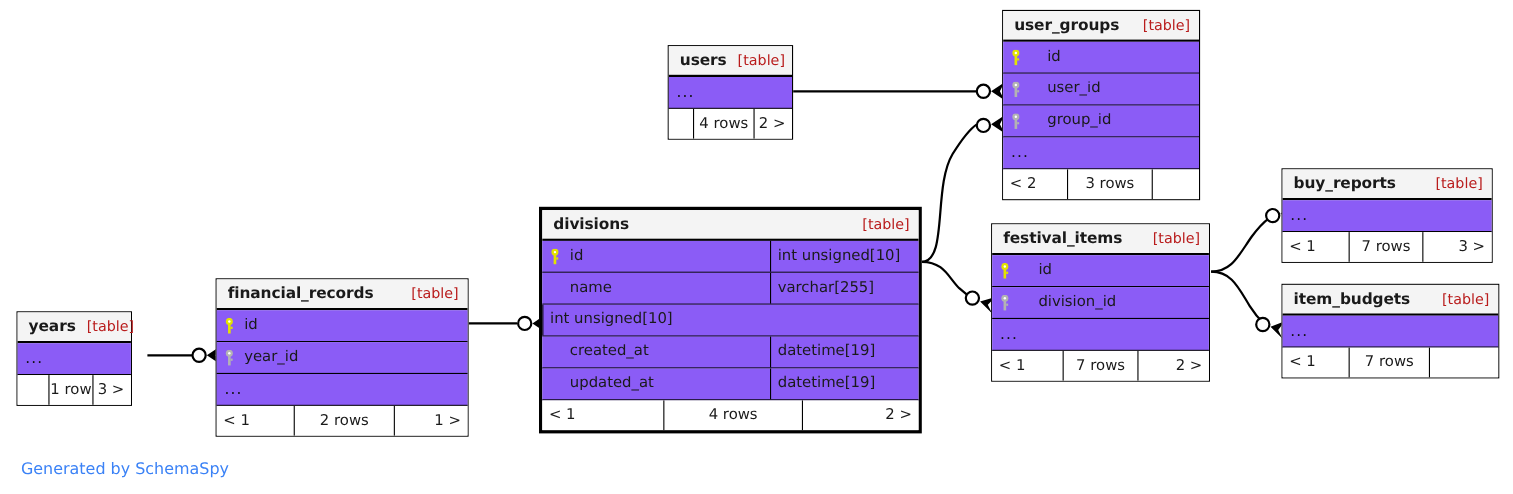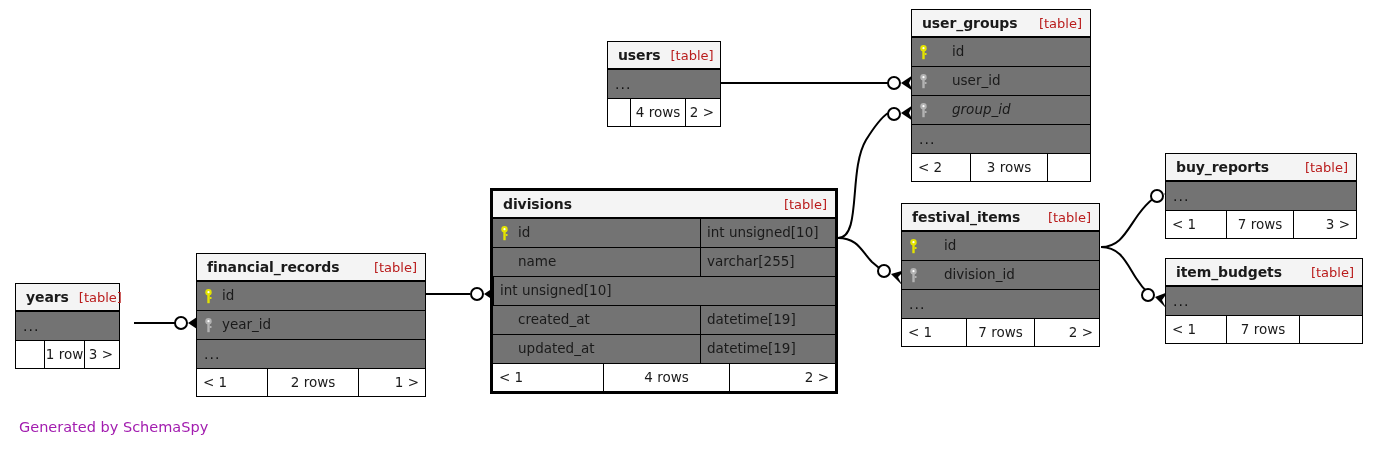--- a/index.html
+++ b/index.html
@@ -71,21 +71,21 @@
     padding-left: 10px;
   }
 
   .tbl-row {
     box-sizing: border-box;
     height: 29px;
     border-bottom: 1px solid #000000;
     display: flex;
     align-items: center;
     white-space: nowrap;
-    background: #737373;
+    background: #8b5cf6;
   }
   .tbl-row.ellipsis-row {
     padding-left: 7px;
     font-size: 14px;
     letter-spacing: 1px;
     color: #111;
   }
   .col-name {
     display: flex;
     align-items: center;
@@ -138,21 +138,21 @@
   .foot-prev { justify-content: flex-start; padding-left: 6px; }
   .foot-rows { justify-content: center; border-left: 1px solid #000; border-right: 1px solid #000; }
   .foot-next { justify-content: flex-end; padding-right: 6px; }
 
   
   #credits {
     position: absolute;
     left: 19px;
     top: 419px;
     font-size: 14.5px;
-    color: #a21caf;
+    color: #3b82f6;
     z-index: 3;
     white-space: nowrap;
   }
 </style>
 </head>
 <body>
 
 <div id="diagram-canvas">
 
   <svg id="edges-layer" viewBox="0 0 1375 449" width="1375" height="449" xmlns="http://www.w3.org/2000/svg">
@@ -356,21 +356,21 @@
     <div class="tbl-row">
       <span class="col-name">
         <span class="key-icon">
           <svg viewBox="0 0 9 15" width="9" height="15">
               <circle cx="4.5" cy="3.2" r="3.2" fill="#b3b3b3"></circle>
               <circle cx="4.5" cy="3.2" r="1.1" fill="#ffffff"></circle>
               <rect x="3.3" y="5" width="2.4" height="9.2" fill="#b3b3b3"></rect>
               <rect x="5.7" y="8" width="1.8" height="2" fill="#b3b3b3"></rect>
             </svg>
         </span>
-        <span class="col-label" style="padding-left:24px;font-style:italic;">group_id</span>
+        <span class="col-label" style="padding-left:24px;">group_id</span>
       </span>
     </div>
     <div class="tbl-row ellipsis-row">...</div>
     <div class="tbl-footer">
       <div class="foot-cell foot-prev" style="width:58px;">&lt; 2</div>
       <div class="foot-cell foot-rows" style="flex:1 1 auto;">3 rows</div>
       <div class="foot-cell foot-next" style="width:42px;"></div>
     </div>
   </div>
 

